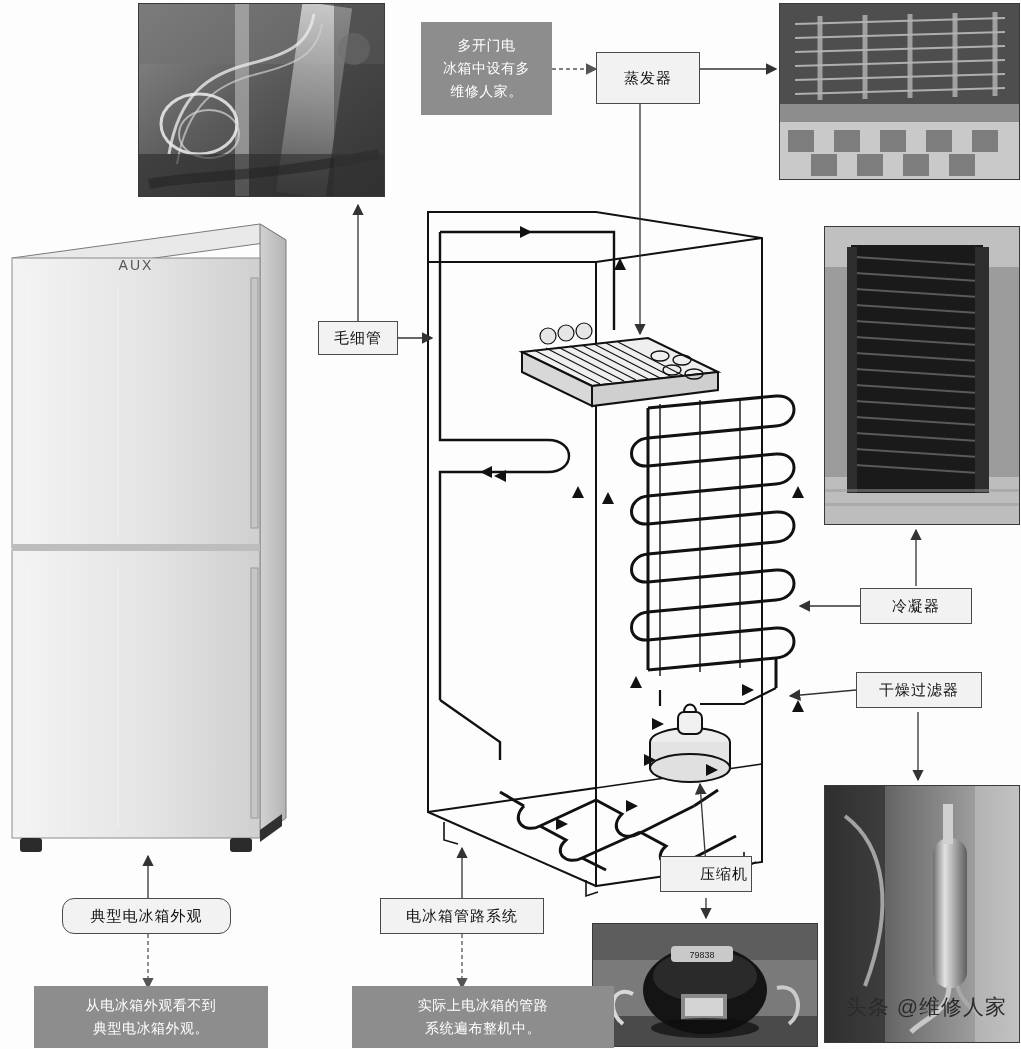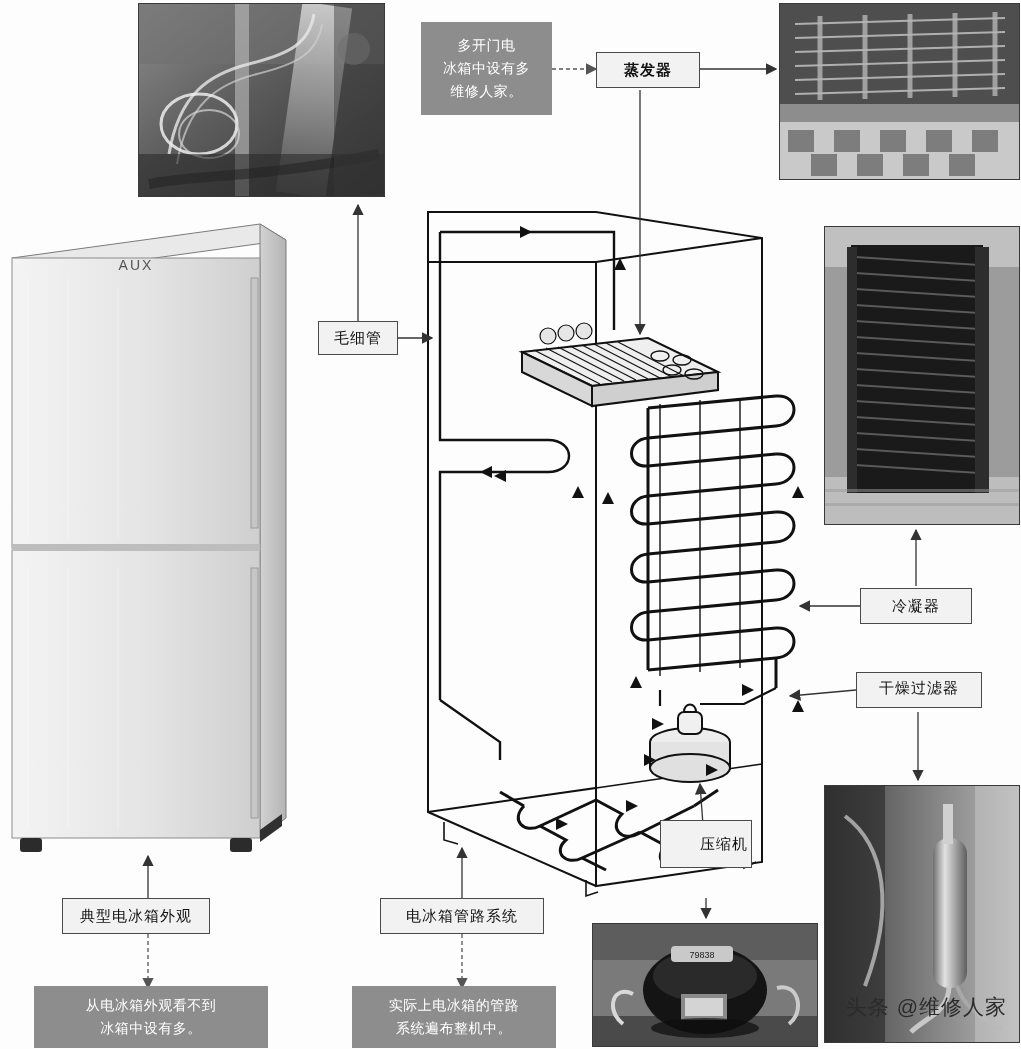--- a/index.html
+++ b/index.html
@@ -375,37 +375,37 @@
 
   <path d="M462 934 L462 988" stroke="#555" stroke-width="1.3" stroke-dasharray="4 3" fill="none" marker-end="url(#arrd)"></path>
 </svg>
 
 <div class="note center" style="left: 421px; top: 22px; width: 131px; height: 93px; display: flex; flex-direction: column; align-items: center; justify-content: center;">
   <div>多开门电</div>
   <div>冰箱中设有多</div>
   <div>维修人家。</div>
 </div>
 
-<div class="label" style="left:596px;top:52px;width:104px;height:36px;font-weight:bold;">蒸发器</div>
+<div class="label" style="left:596px;top:52px;width:104px;height:52px;">蒸发器</div>
 
 <div class="label" style="left:318px;top:321px;width:80px;height:34px;font-family:Liberation Serif, serif;">毛细管</div>
 
 <div class="label" style="left:860px;top:588px;width:112px;height:36px;">冷凝器</div>
 
-<div class="label" style="left:856px;top:672px;width:126px;height:36px;font-family:Liberation Mono, monospace;">干燥过滤器</div>
-
-<div class="label" style="left:660px;top:820px;width:92px;height:48px;padding-left:44px;">压缩机</div>
-
-<div class="label" style="left:62px;top:898px;width:148px;height:36px;">典型电冰箱外观</div>
+<div class="label" style="left:856px;top:672px;width:126px;height:36px;">干燥过滤器</div>
+
+<div class="label" style="left:660px;top:856px;width:92px;height:36px;padding-left:44px;">压缩机</div>
+
+<div class="label" style="left:62px;top:898px;width:169px;height:36px;border-radius:12px;">典型电冰箱外观</div>
 
 <div class="label" style="left:380px;top:898px;width:164px;height:36px;">电冰箱管路系统</div>
 
 <div class="note center" style="left: 34px; top: 986px; width: 234px; height: 62px; display: flex; flex-direction: column; align-items: center; justify-content: center;">
   <div>从电冰箱外观看不到</div>
-  <div>冰箱中设有多。</div>
-</div>
-
-<div class="note center" style="left: 352px; top: 986px; width: 204px; height: 62px; display: flex; flex-direction: column; align-items: center; justify-content: center;">
+  <div>典型电冰箱外观。</div>
+</div>
+
+<div class="note center" style="left: 352px; top: 986px; width: 262px; height: 62px; display: flex; flex-direction: column; align-items: center; justify-content: center;">
   <div>实际上电冰箱的管路</div>
   <div>系统遍布整机中。</div>
 </div>
 
 <div class="wm">头条 @维修人家</div>
 
 </body></html>

